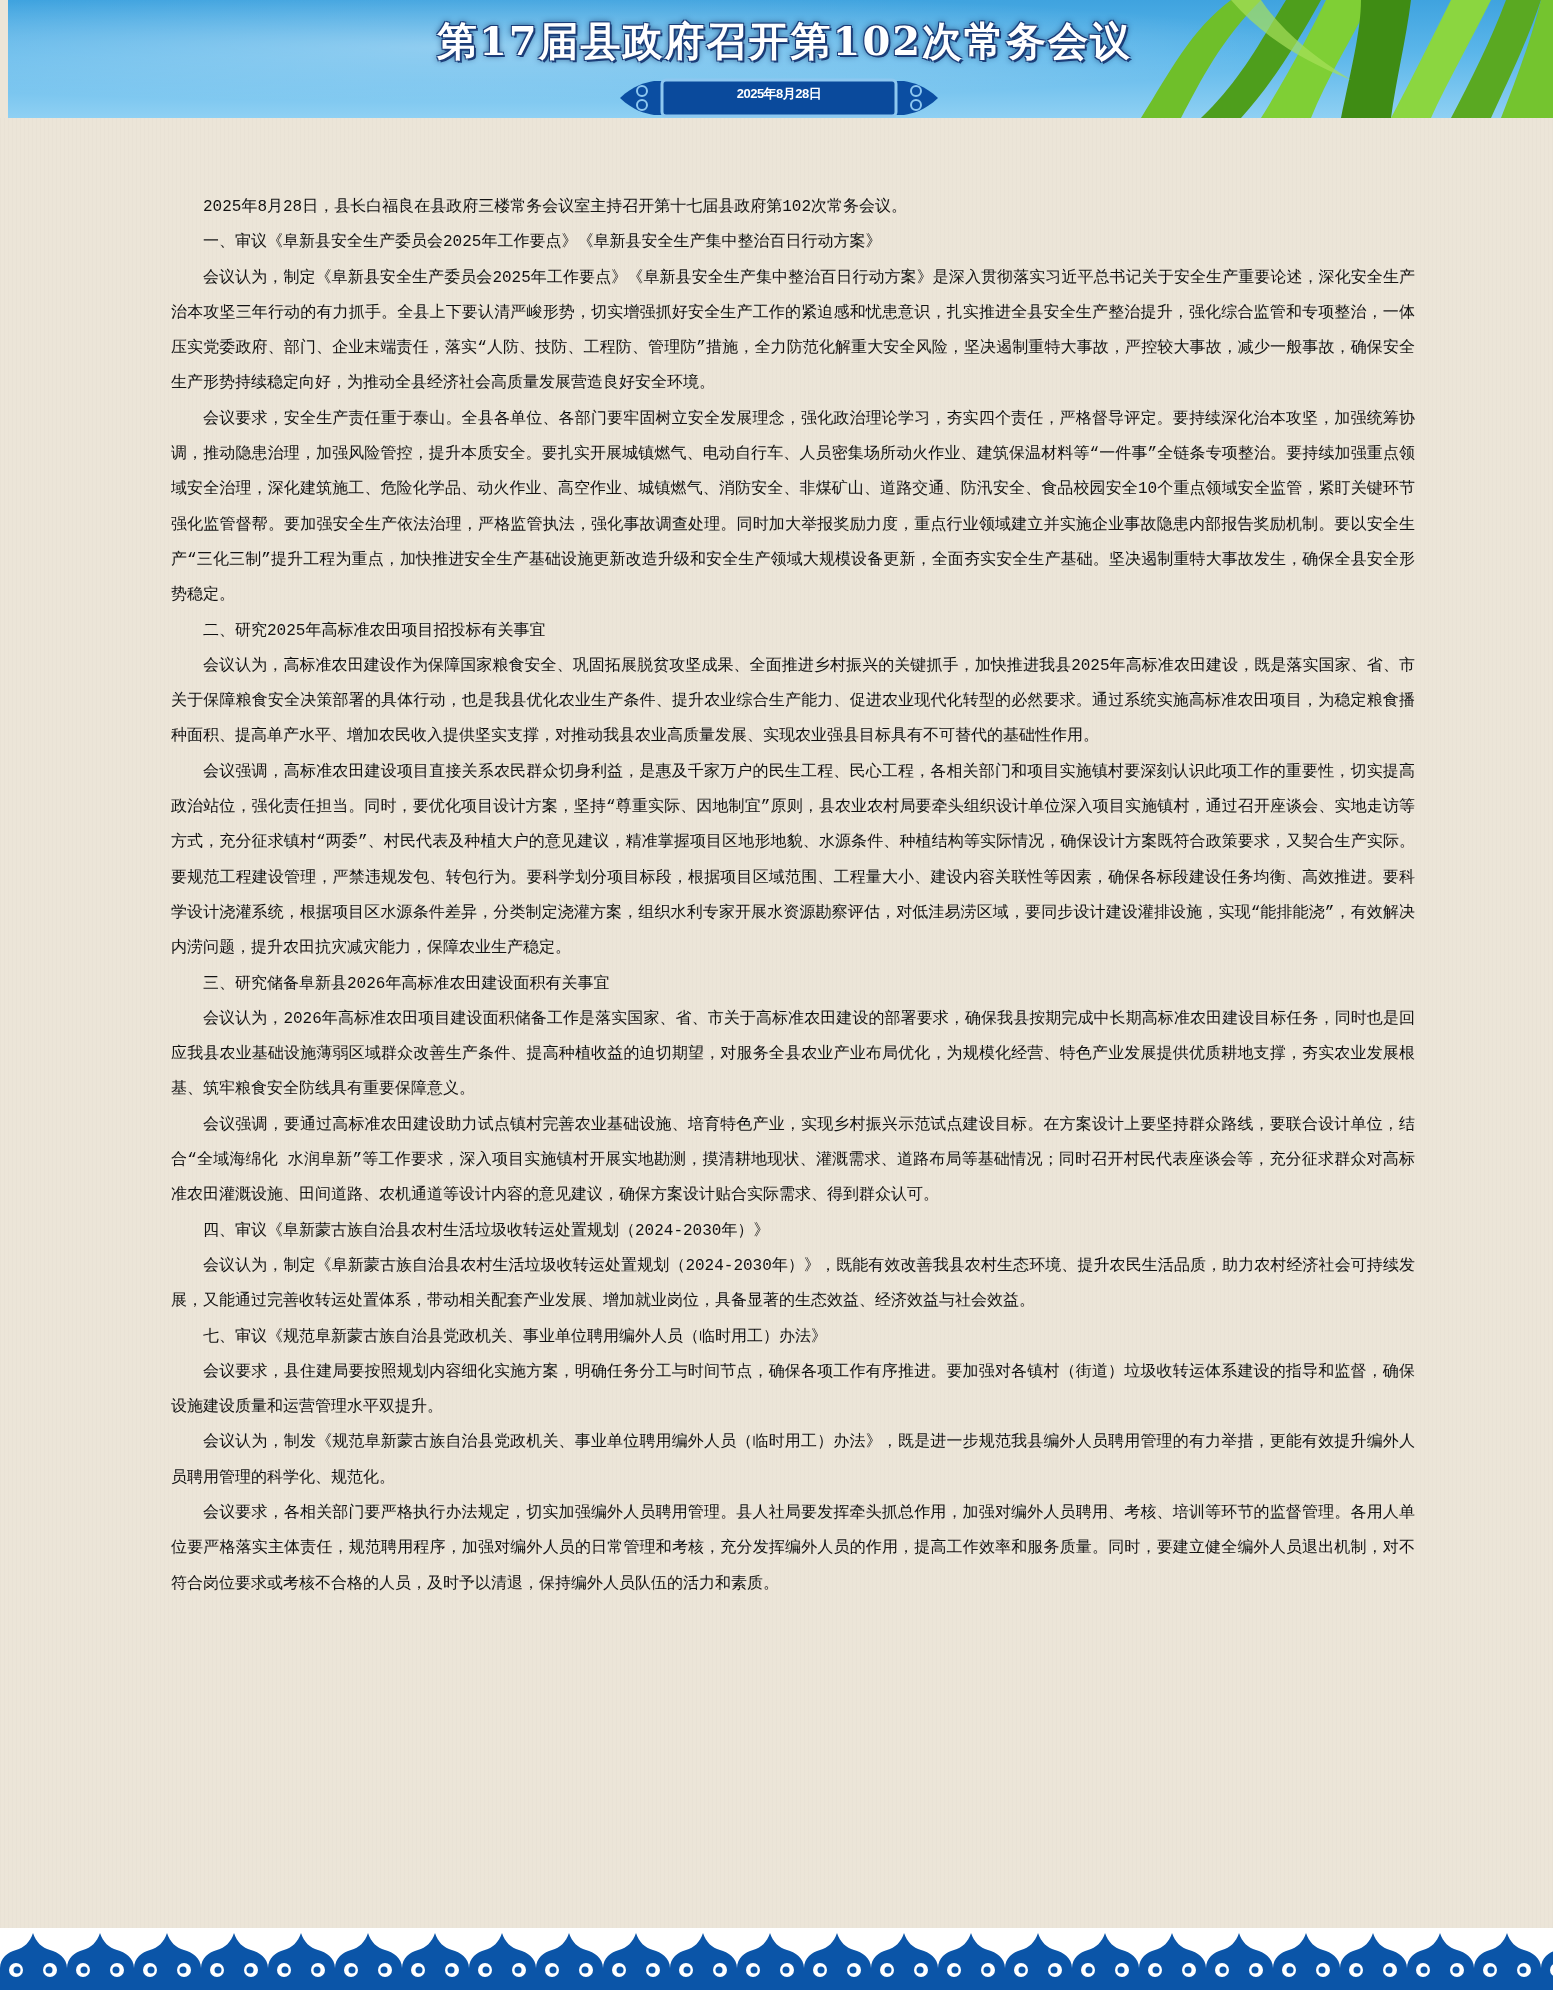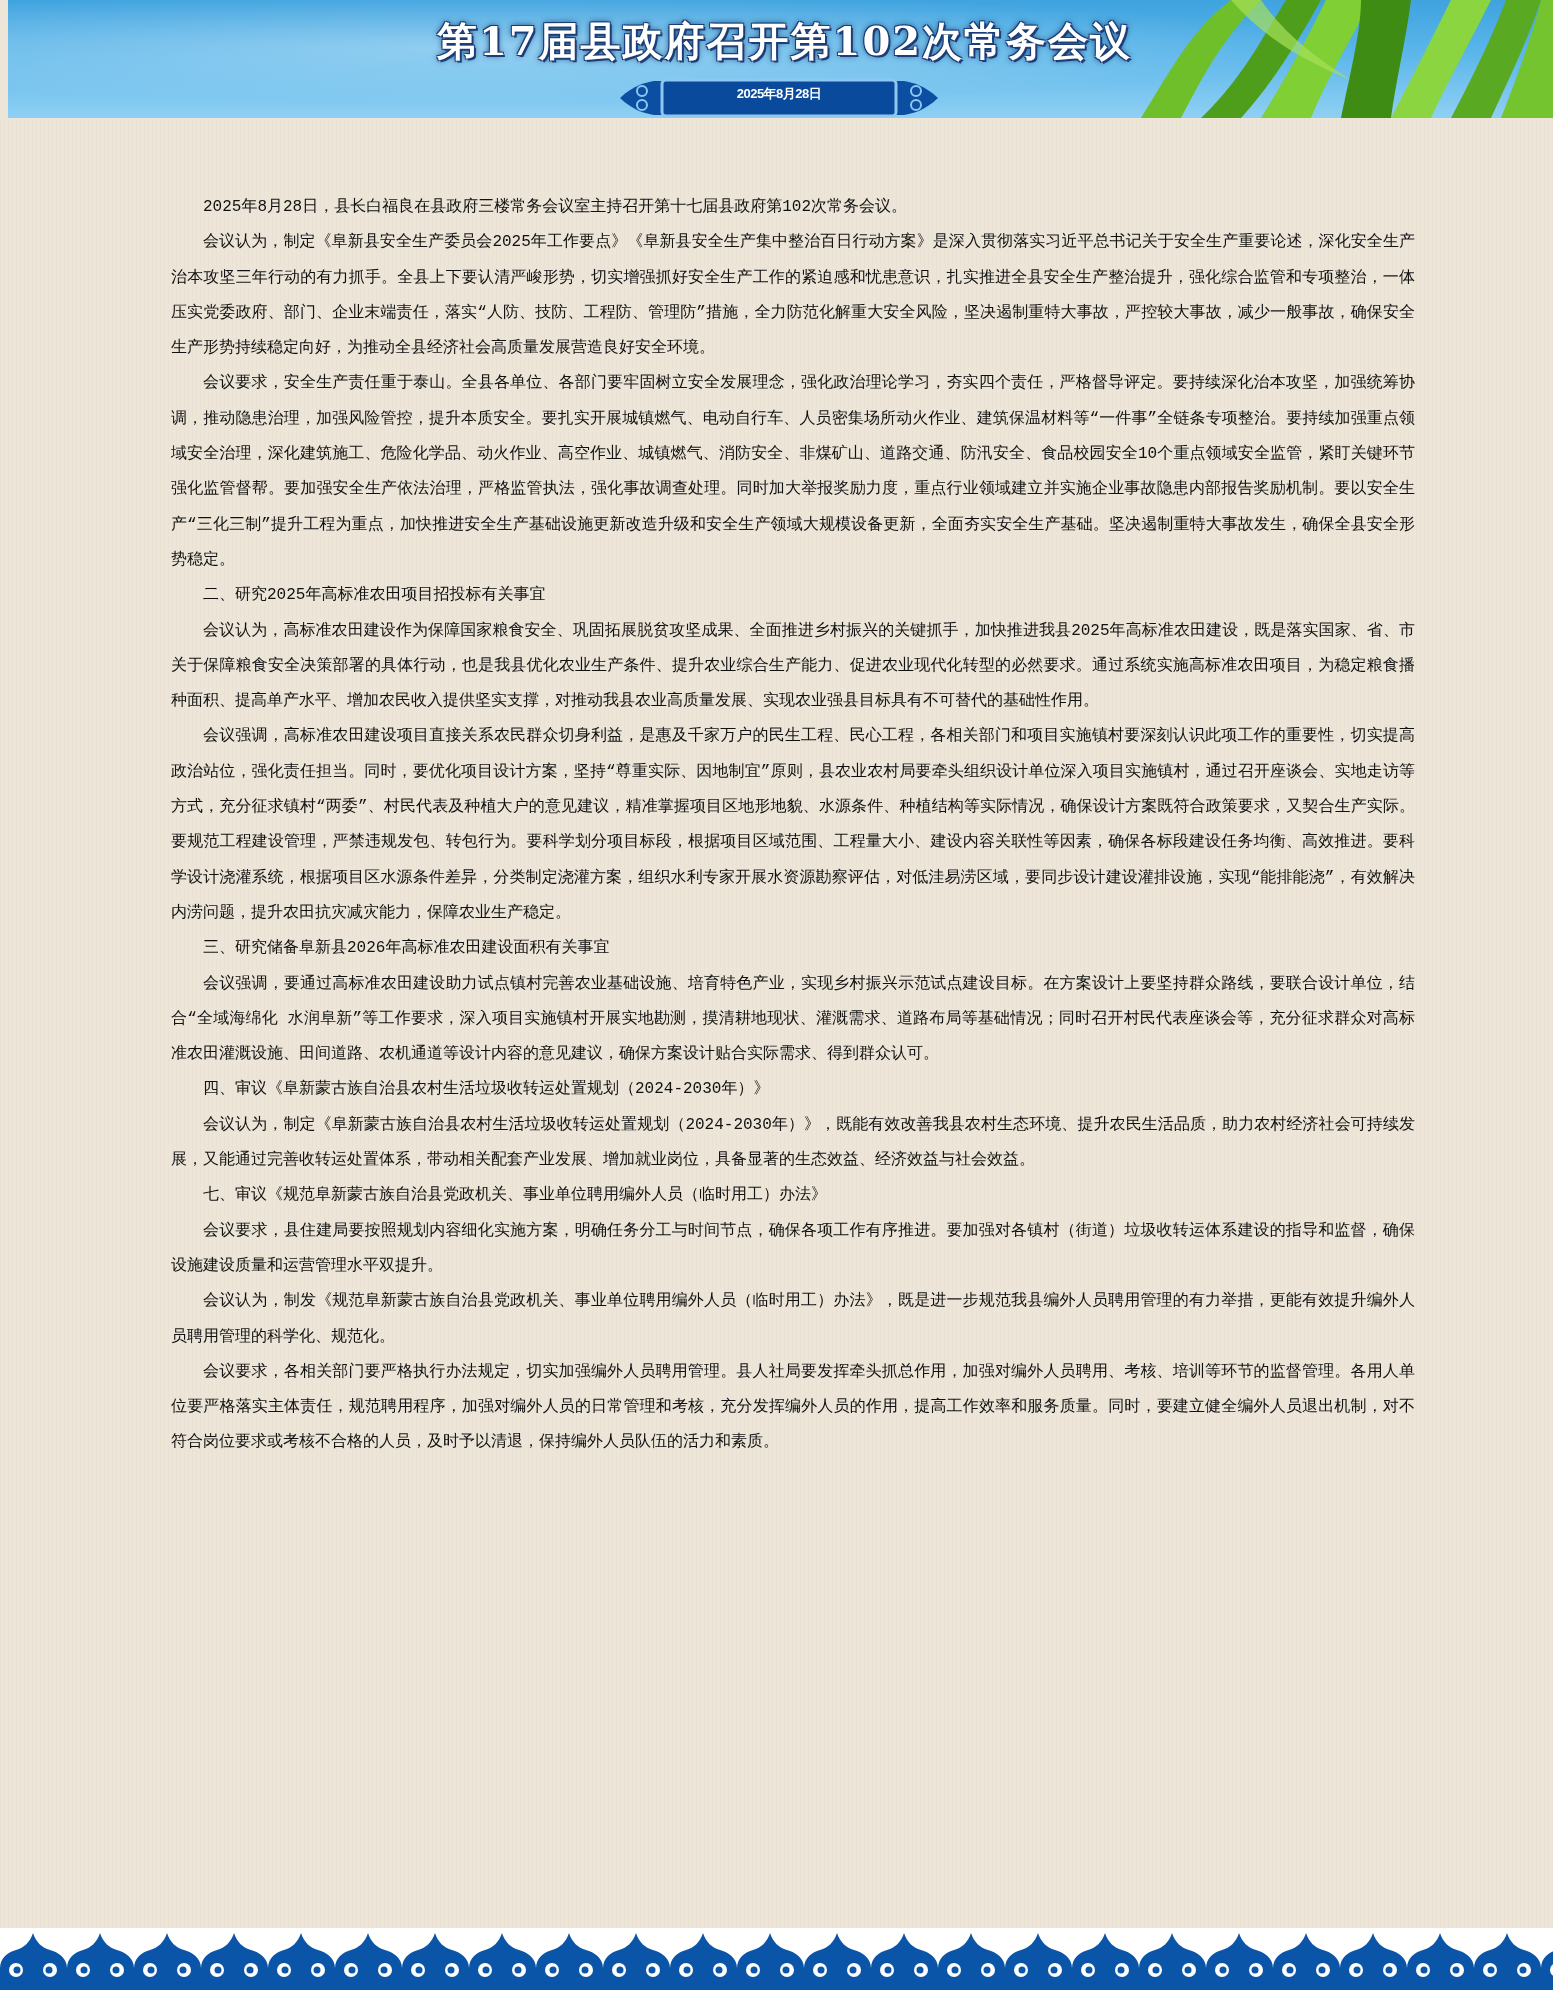--- a/index.html
+++ b/index.html
@@ -76,26 +76,28 @@
       <circle cx="302" cy="16" r="5" fill="none" stroke="#8ec8f0" stroke-width="2"></circle>
       <circle cx="302" cy="30" r="5" fill="none" stroke="#8ec8f0" stroke-width="2"></circle>
     </svg>
     <div class="date-text">2025年8月28日</div>
   </div>
 </div>
 
 <div class="paper">
   <div class="content">
     <p>2025年8月28日，县长白福良在县政府三楼常务会议室主持召开第十七届县政府第102次常务会议。</p>
+    <p>一、审议《阜新县安全生产委员会2025年工作要点》《阜新县安全生产集中整治百日行动方案》</p>
     <p>会议认为，制定《阜新县安全生产委员会2025年工作要点》《阜新县安全生产集中整治百日行动方案》是深入贯彻落实习近平总书记关于安全生产重要论述，深化安全生产治本攻坚三年行动的有力抓手。全县上下要认清严峻形势，切实增强抓好安全生产工作的紧迫感和忧患意识，扎实推进全县安全生产整治提升，强化综合监管和专项整治，一体压实党委政府、部门、企业末端责任，落实“人防、技防、工程防、管理防”措施，全力防范化解重大安全风险，坚决遏制重特大事故，严控较大事故，减少一般事故，确保安全生产形势持续稳定向好，为推动全县经济社会高质量发展营造良好安全环境。</p>
     <p>会议要求，安全生产责任重于泰山。全县各单位、各部门要牢固树立安全发展理念，强化政治理论学习，夯实四个责任，严格督导评定。要持续深化治本攻坚，加强统筹协调，推动隐患治理，加强风险管控，提升本质安全。要扎实开展城镇燃气、电动自行车、人员密集场所动火作业、建筑保温材料等“一件事”全链条专项整治。要持续加强重点领域安全治理，深化建筑施工、危险化学品、动火作业、高空作业、城镇燃气、消防安全、非煤矿山、道路交通、防汛安全、食品校园安全10个重点领域安全监管，紧盯关键环节强化监管督帮。要加强安全生产依法治理，严格监管执法，强化事故调查处理。同时加大举报奖励力度，重点行业领域建立并实施企业事故隐患内部报告奖励机制。要以安全生产“三化三制”提升工程为重点，加快推进安全生产基础设施更新改造升级和安全生产领域大规模设备更新，全面夯实安全生产基础。坚决遏制重特大事故发生，确保全县安全形势稳定。</p>
     <p>二、研究2025年高标准农田项目招投标有关事宜</p>
     <p>会议认为，高标准农田建设作为保障国家粮食安全、巩固拓展脱贫攻坚成果、全面推进乡村振兴的关键抓手，加快推进我县2025年高标准农田建设，既是落实国家、省、市关于保障粮食安全决策部署的具体行动，也是我县优化农业生产条件、提升农业综合生产能力、促进农业现代化转型的必然要求。通过系统实施高标准农田项目，为稳定粮食播种面积、提高单产水平、增加农民收入提供坚实支撑，对推动我县农业高质量发展、实现农业强县目标具有不可替代的基础性作用。</p>
     <p>会议强调，高标准农田建设项目直接关系农民群众切身利益，是惠及千家万户的民生工程、民心工程，各相关部门和项目实施镇村要深刻认识此项工作的重要性，切实提高政治站位，强化责任担当。同时，要优化项目设计方案，坚持“尊重实际、因地制宜”原则，县农业农村局要牵头组织设计单位深入项目实施镇村，通过召开座谈会、实地走访等方式，充分征求镇村“两委”、村民代表及种植大户的意见建议，精准掌握项目区地形地貌、水源条件、种植结构等实际情况，确保设计方案既符合政策要求，又契合生产实际。要规范工程建设管理，严禁违规发包、转包行为。要科学划分项目标段，根据项目区域范围、工程量大小、建设内容关联性等因素，确保各标段建设任务均衡、高效推进。要科学设计浇灌系统，根据项目区水源条件差异，分类制定浇灌方案，组织水利专家开展水资源勘察评估，对低洼易涝区域，要同步设计建设灌排设施，实现“能排能浇”，有效解决内涝问题，提升农田抗灾减灾能力，保障农业生产稳定。</p>
     <p>三、研究储备阜新县2026年高标准农田建设面积有关事宜</p>
+    <p>会议认为，2026年高标准农田项目建设面积储备工作是落实国家、省、市关于高标准农田建设的部署要求，确保我县按期完成中长期高标准农田建设目标任务，同时也是回应我县农业基础设施薄弱区域群众改善生产条件、提高种植收益的迫切期望，对服务全县农业产业布局优化，为规模化经营、特色产业发展提供优质耕地支撑，夯实农业发展根基、筑牢粮食安全防线具有重要保障意义。</p>
     <p>会议强调，要通过高标准农田建设助力试点镇村完善农业基础设施、培育特色产业，实现乡村振兴示范试点建设目标。在方案设计上要坚持群众路线，要联合设计单位，结合“全域海绵化 水润阜新”等工作要求，深入项目实施镇村开展实地勘测，摸清耕地现状、灌溉需求、道路布局等基础情况；同时召开村民代表座谈会等，充分征求群众对高标准农田灌溉设施、田间道路、农机通道等设计内容的意见建议，确保方案设计贴合实际需求、得到群众认可。</p>
     <p>四、审议《阜新蒙古族自治县农村生活垃圾收转运处置规划（2024-2030年）》</p>
     <p>会议认为，制定《阜新蒙古族自治县农村生活垃圾收转运处置规划（2024-2030年）》，既能有效改善我县农村生态环境、提升农民生活品质，助力农村经济社会可持续发展，又能通过完善收转运处置体系，带动相关配套产业发展、增加就业岗位，具备显著的生态效益、经济效益与社会效益。</p>
     <p>七、审议《规范阜新蒙古族自治县党政机关、事业单位聘用编外人员（临时用工）办法》</p>
     <p>会议要求，县住建局要按照规划内容细化实施方案，明确任务分工与时间节点，确保各项工作有序推进。要加强对各镇村（街道）垃圾收转运体系建设的指导和监督，确保设施建设质量和运营管理水平双提升。</p>
     <p>会议认为，制发《规范阜新蒙古族自治县党政机关、事业单位聘用编外人员（临时用工）办法》，既是进一步规范我县编外人员聘用管理的有力举措，更能有效提升编外人员聘用管理的科学化、规范化。</p>
     <p>会议要求，各相关部门要严格执行办法规定，切实加强编外人员聘用管理。县人社局要发挥牵头抓总作用，加强对编外人员聘用、考核、培训等环节的监督管理。各用人单位要严格落实主体责任，规范聘用程序，加强对编外人员的日常管理和考核，充分发挥编外人员的作用，提高工作效率和服务质量。同时，要建立健全编外人员退出机制，对不符合岗位要求或考核不合格的人员，及时予以清退，保持编外人员队伍的活力和素质。</p>
   </div>
 </div>
 

